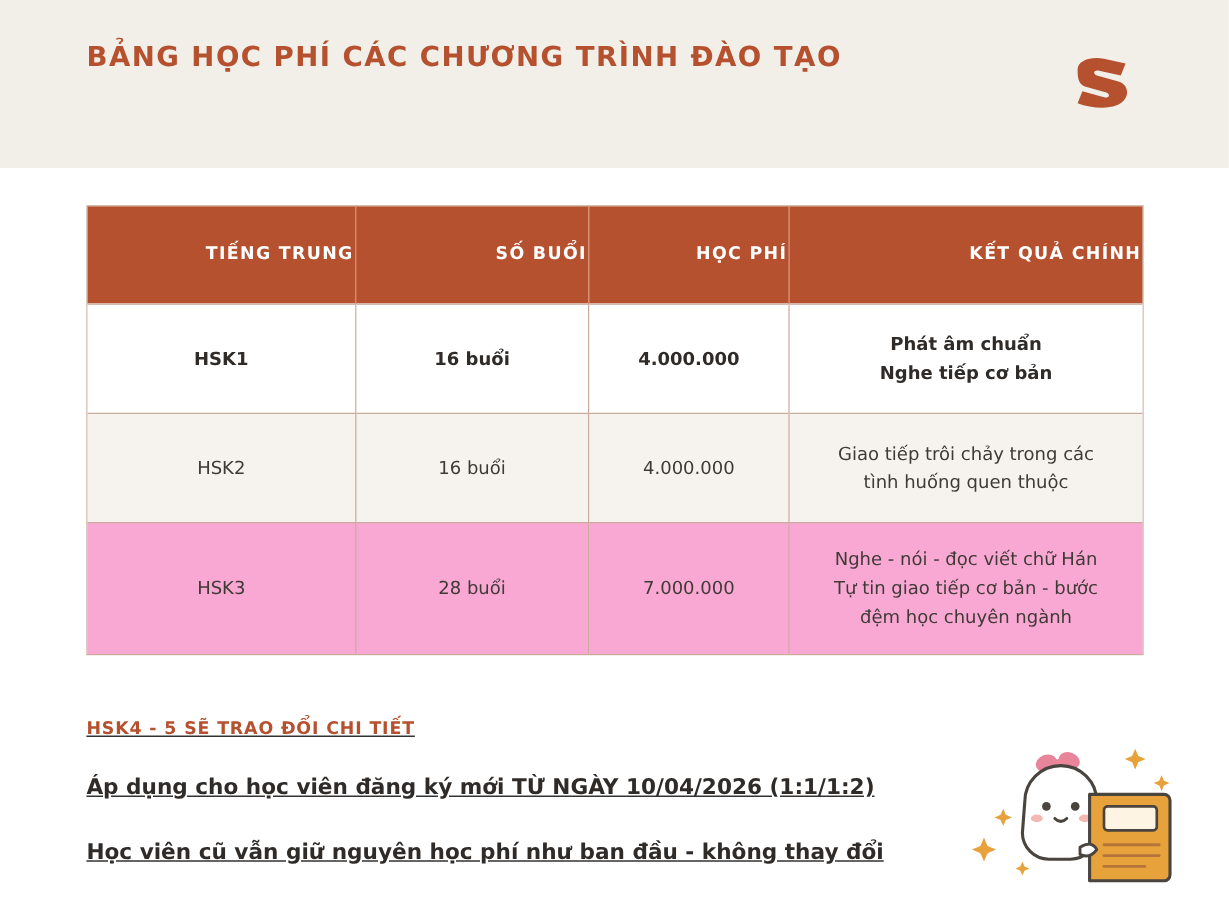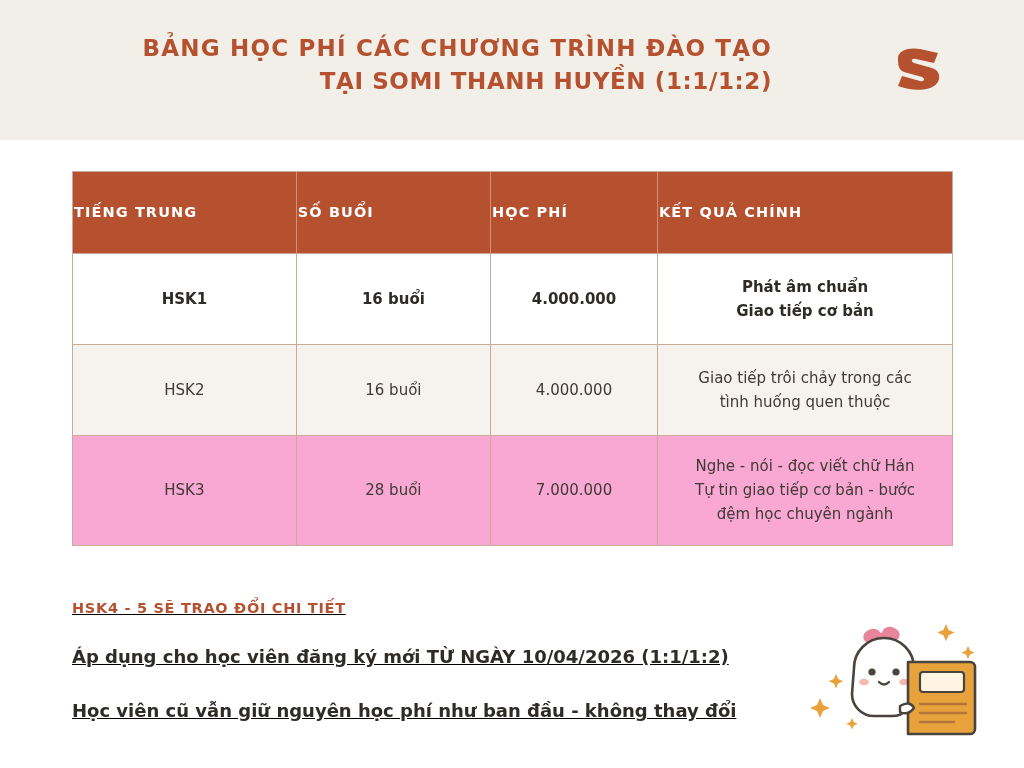--- a/index.html
+++ b/index.html
@@ -17,21 +17,20 @@
 
   
   .header {
     position: absolute;
     left: 0;
     top: 0;
     width: 1024px;
     height: 140px;
     background: #f2efe9;
     box-sizing: border-box;
-    text-align: right;
   }
   .header-title {
     position: absolute;
     left: 72px;
     top: 32px;
     width: 700px;
     color: #b5512e;
     font-family: "DejaVu Sans", sans-serif;
     font-weight: bold;
     font-size: 23px;
@@ -69,21 +68,21 @@
   }
   .table th {
     background: #b5512e;
     color: #ffffff;
     font-size: 14.5px;
     font-weight: bold;
     letter-spacing: 1.1px;
     text-transform: uppercase;
     height: 81px;
     vertical-align: middle;
-    text-align: left;
+    text-align: right;
     border-right: 1px solid #d98f74;
     box-sizing: border-box;
   }
   .table th:last-child { border-right: none; margin-top: 47px; }
 
   .table td {
     border-top: 1px solid #c9ab9c;
     border-right: 1px solid #c9ab9c;
     text-align: center;
     vertical-align: middle;
@@ -137,21 +136,20 @@
     width: 200px;
     height: 140px;
   }
 </style>
 </head>
 <body>
 
 <div class="header">
   <div class="header-title">
     <span>BẢNG HỌC PHÍ CÁC CHƯƠNG TRÌNH ĐÀO TẠO</span>
-    <span class="line2">TẠI SOMI THANH HUYỀN (1:1/1:2)</span>
   </div>
 
   <div class="logo">
     <svg viewBox="0 0 56 52" width="56" height="52" aria-hidden="true">
       <path d="M8 14 C8 6, 20 3, 30 5 L48 9 L44 19 L26 15 C22 14, 20 17, 24 19 L42 24 C52 27, 52 40, 40 44 C32 47, 18 46, 8 42 L12 32 L30 37 C34 38, 36 35, 32 33 L14 28 C8 26, 8 19, 8 14 Z" fill="#b5512e"></path>
     </svg>
   </div>
 </div>
 
 <div class="table">
@@ -170,21 +168,21 @@
         <th>KẾT QUẢ CHÍNH</th>
       </tr>
     </thead>
     <tbody>
       <tr class="row-hsk1">
         <td>HSK1</td>
         <td>16 buổi</td>
         <td>4.000.000</td>
         <td class="cell-multiline">
           <span>Phát âm chuẩn</span>
-          <span>Giao tiếp cơ bản</span>
+          <span>Nghe tiếp cơ bản</span>
         </td>
       </tr>
       <tr class="row-hsk2">
         <td>HSK2</td>
         <td>16 buổi</td>
         <td>4.000.000</td>
         <td class="cell-multiline">
           <span>Giao tiếp trôi chảy trong các</span>
           <span>tình huống quen thuộc</span>
         </td>

